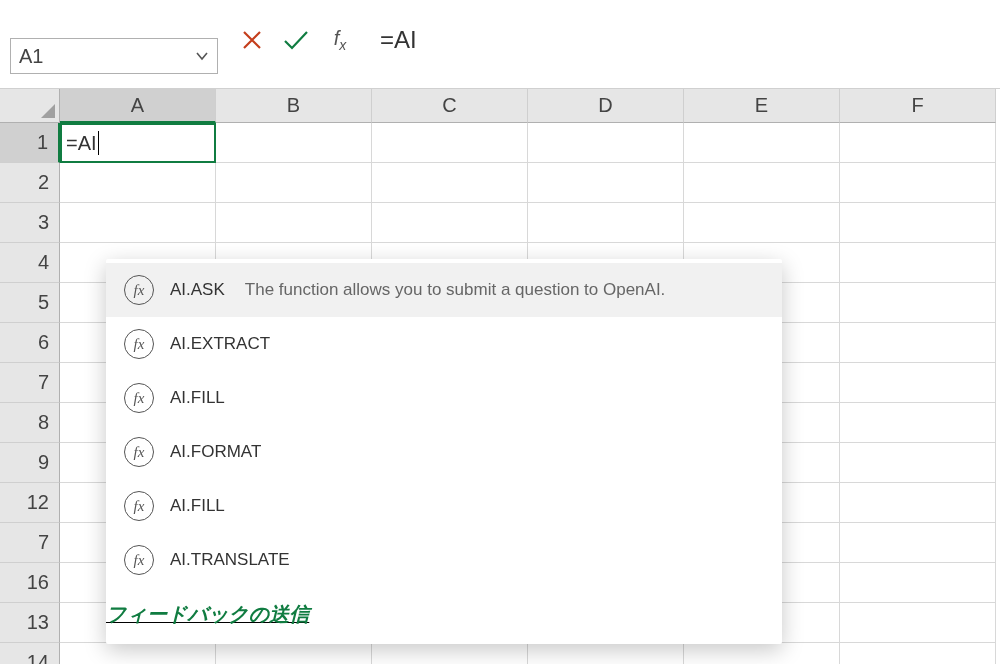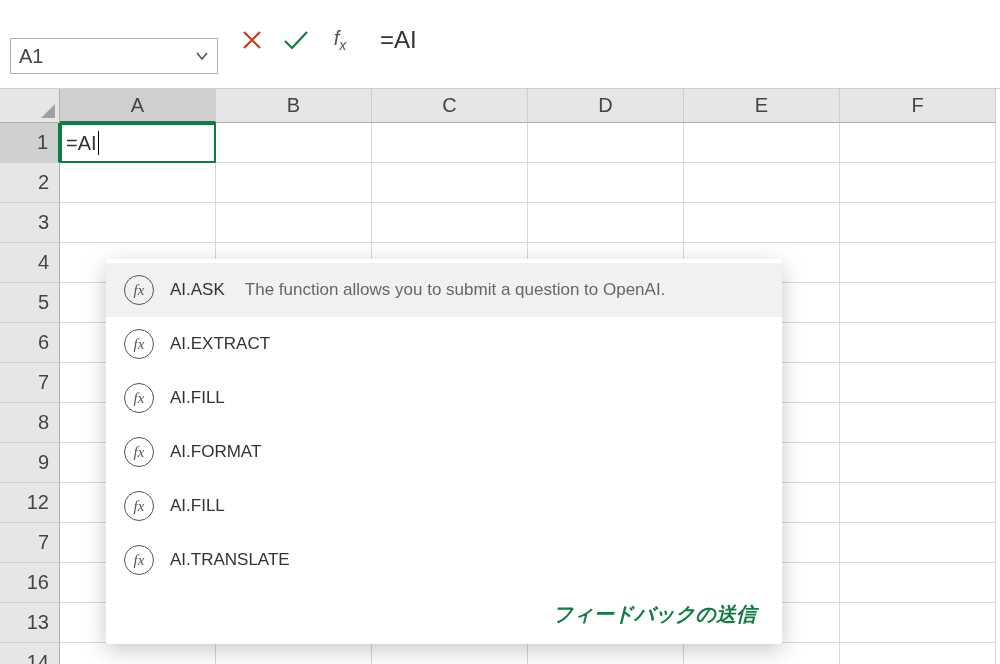--- a/index.html
+++ b/index.html
@@ -206,22 +206,22 @@
       white-space: nowrap;
     }
     .ac-desc {
       font-size: 17px;
       color: #666;
       line-height: 1.3;
       margin-left: 4px;
       text-align: right;
     }
     .ac-feedback {
-      text-align: right;
       padding: 14px 26px 6px 0;
+      text-decoration: underline;
     }
     .ac-feedback a {
       color: #107c41;
       font-weight: 700;
       font-size: 20px;
       font-style: italic;
       text-decoration: none;
     }
   </style>
 </head>

